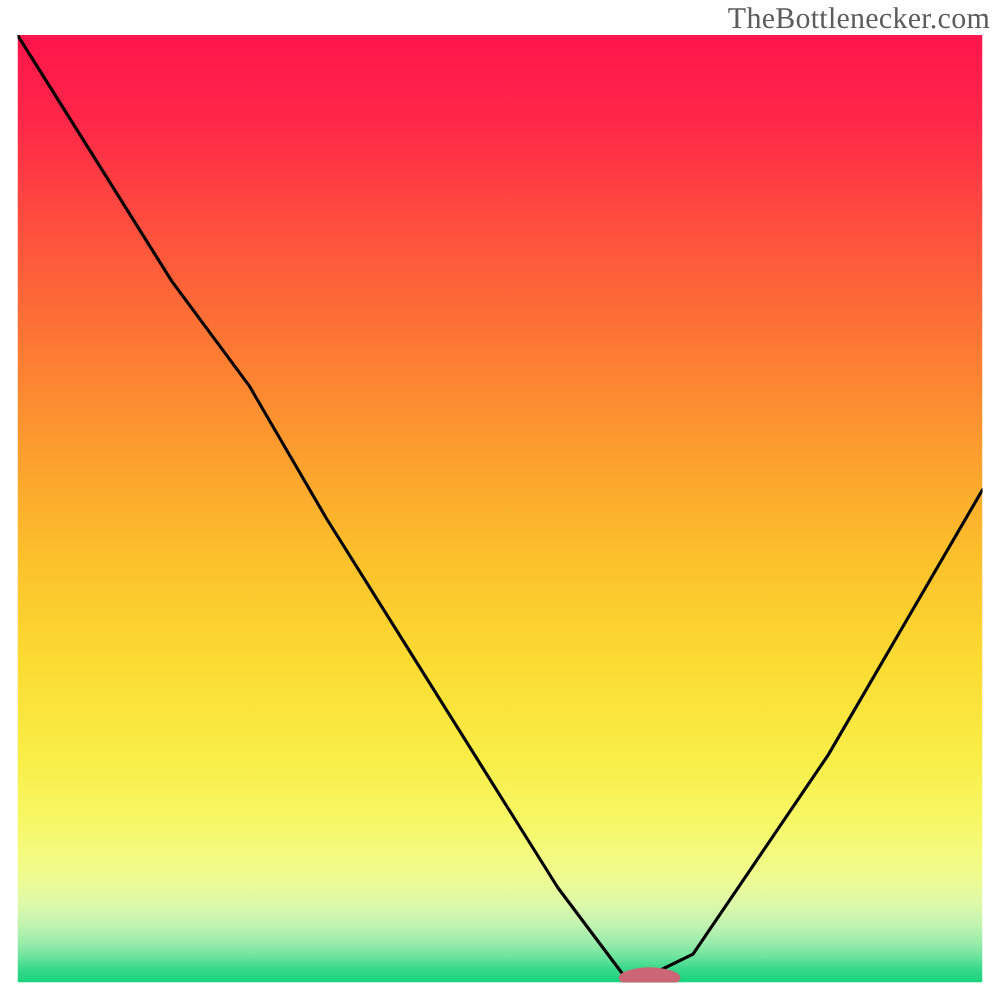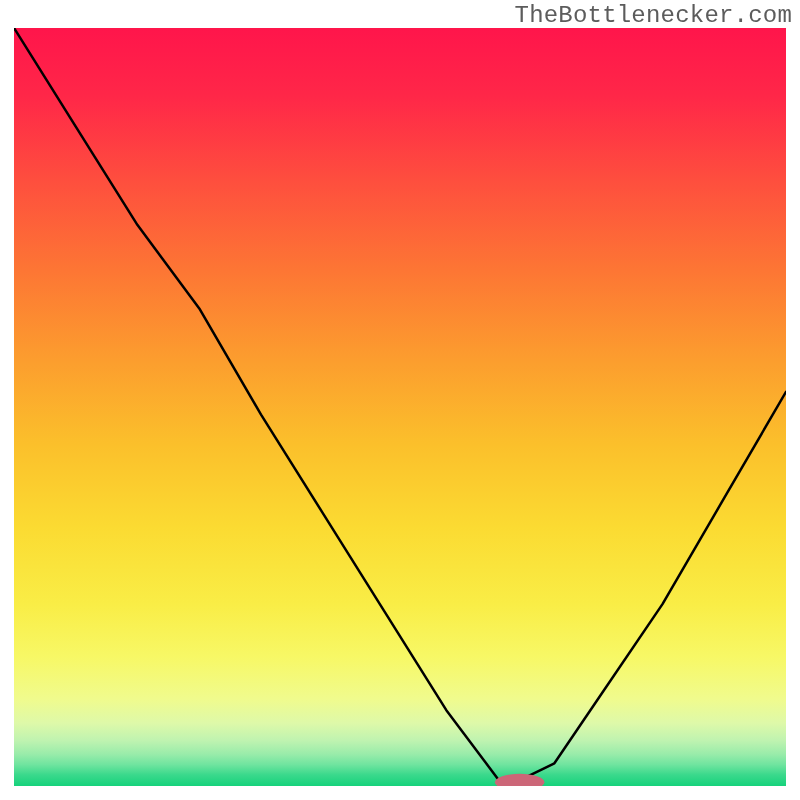--- a/index.html
+++ b/index.html
@@ -15,21 +15,21 @@
     width: 800px;
     height: 800px;
   }
   .watermark {
     position: absolute;
     top: 2px;
     right: 8px;
     font-size: 24px;
     color: #5c5c5c;
     letter-spacing: 0.2px;
-    font-family: Liberation Mono, monospace;
+    font-family: Liberation Serif, serif;
   }
   svg.plot {
     position: absolute;
     top: 28px;
     left: 14px;
     width: 772px;
     height: 758px;
     display: block;
   }
 </style>

